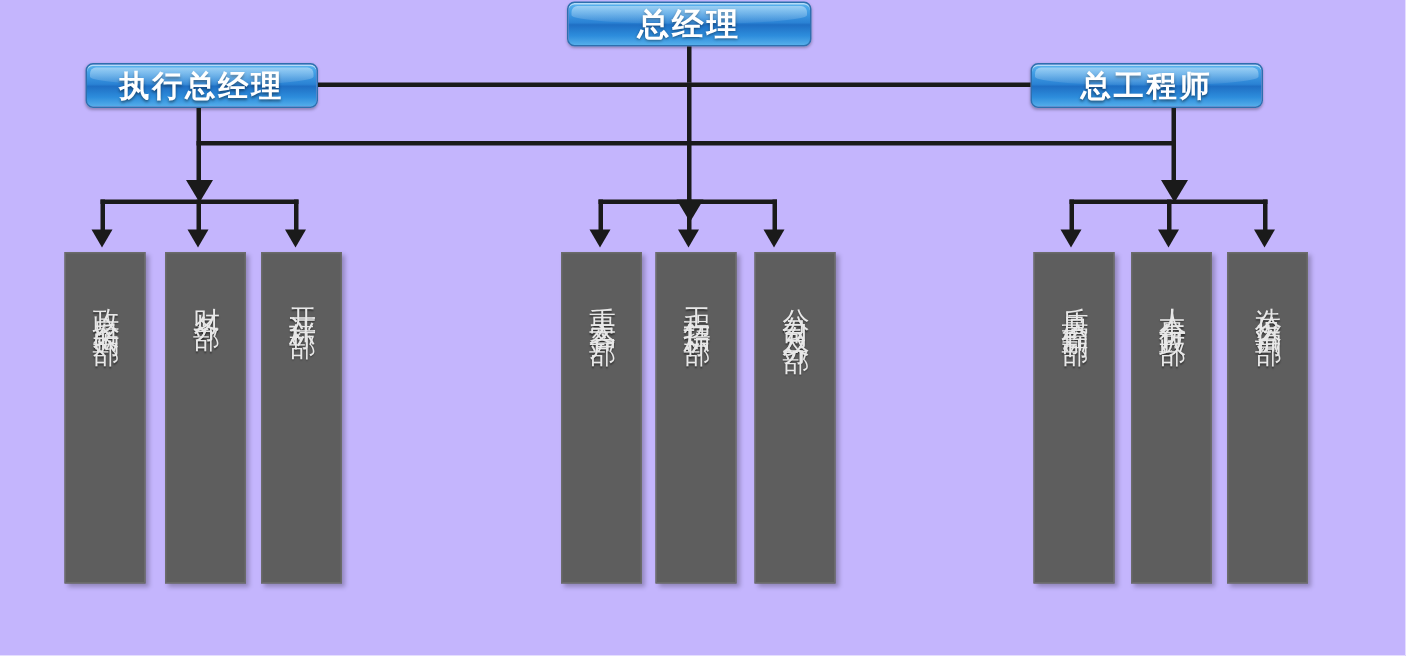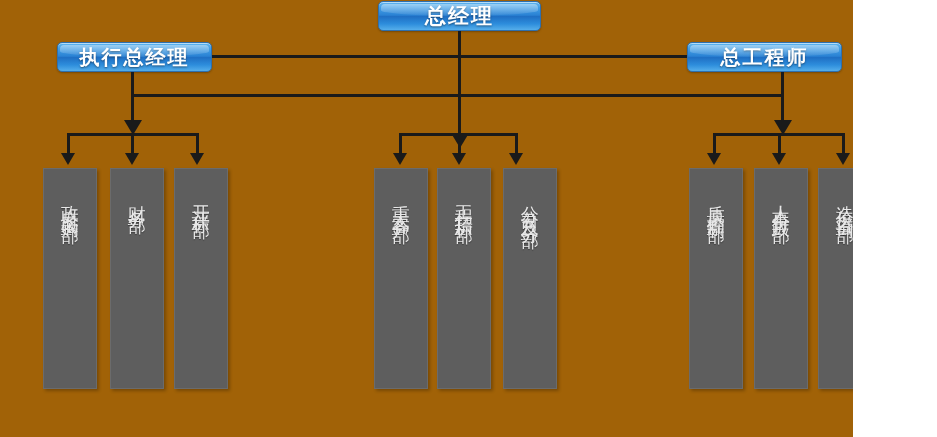--- a/index.html
+++ b/index.html
@@ -6,23 +6,23 @@
   html, body {
     margin: 0;
     padding: 0;
     background: #ffffff;
   }
   body {
     font-family: "DejaVu Sans", "Liberation Sans", sans-serif;
   }
   #org-chart {
     position: relative;
-    width: 853px;
+    width: 937px;
     height: 437px;
-    background: #a16207;
+    background: #c4b5fd;
     overflow: hidden;
   }
 
   
   .blue-box {
     position: absolute;
     box-sizing: border-box;
     border-radius: 5px;
     border: 1px solid #2e6fae;
     background: linear-gradient(to bottom,

